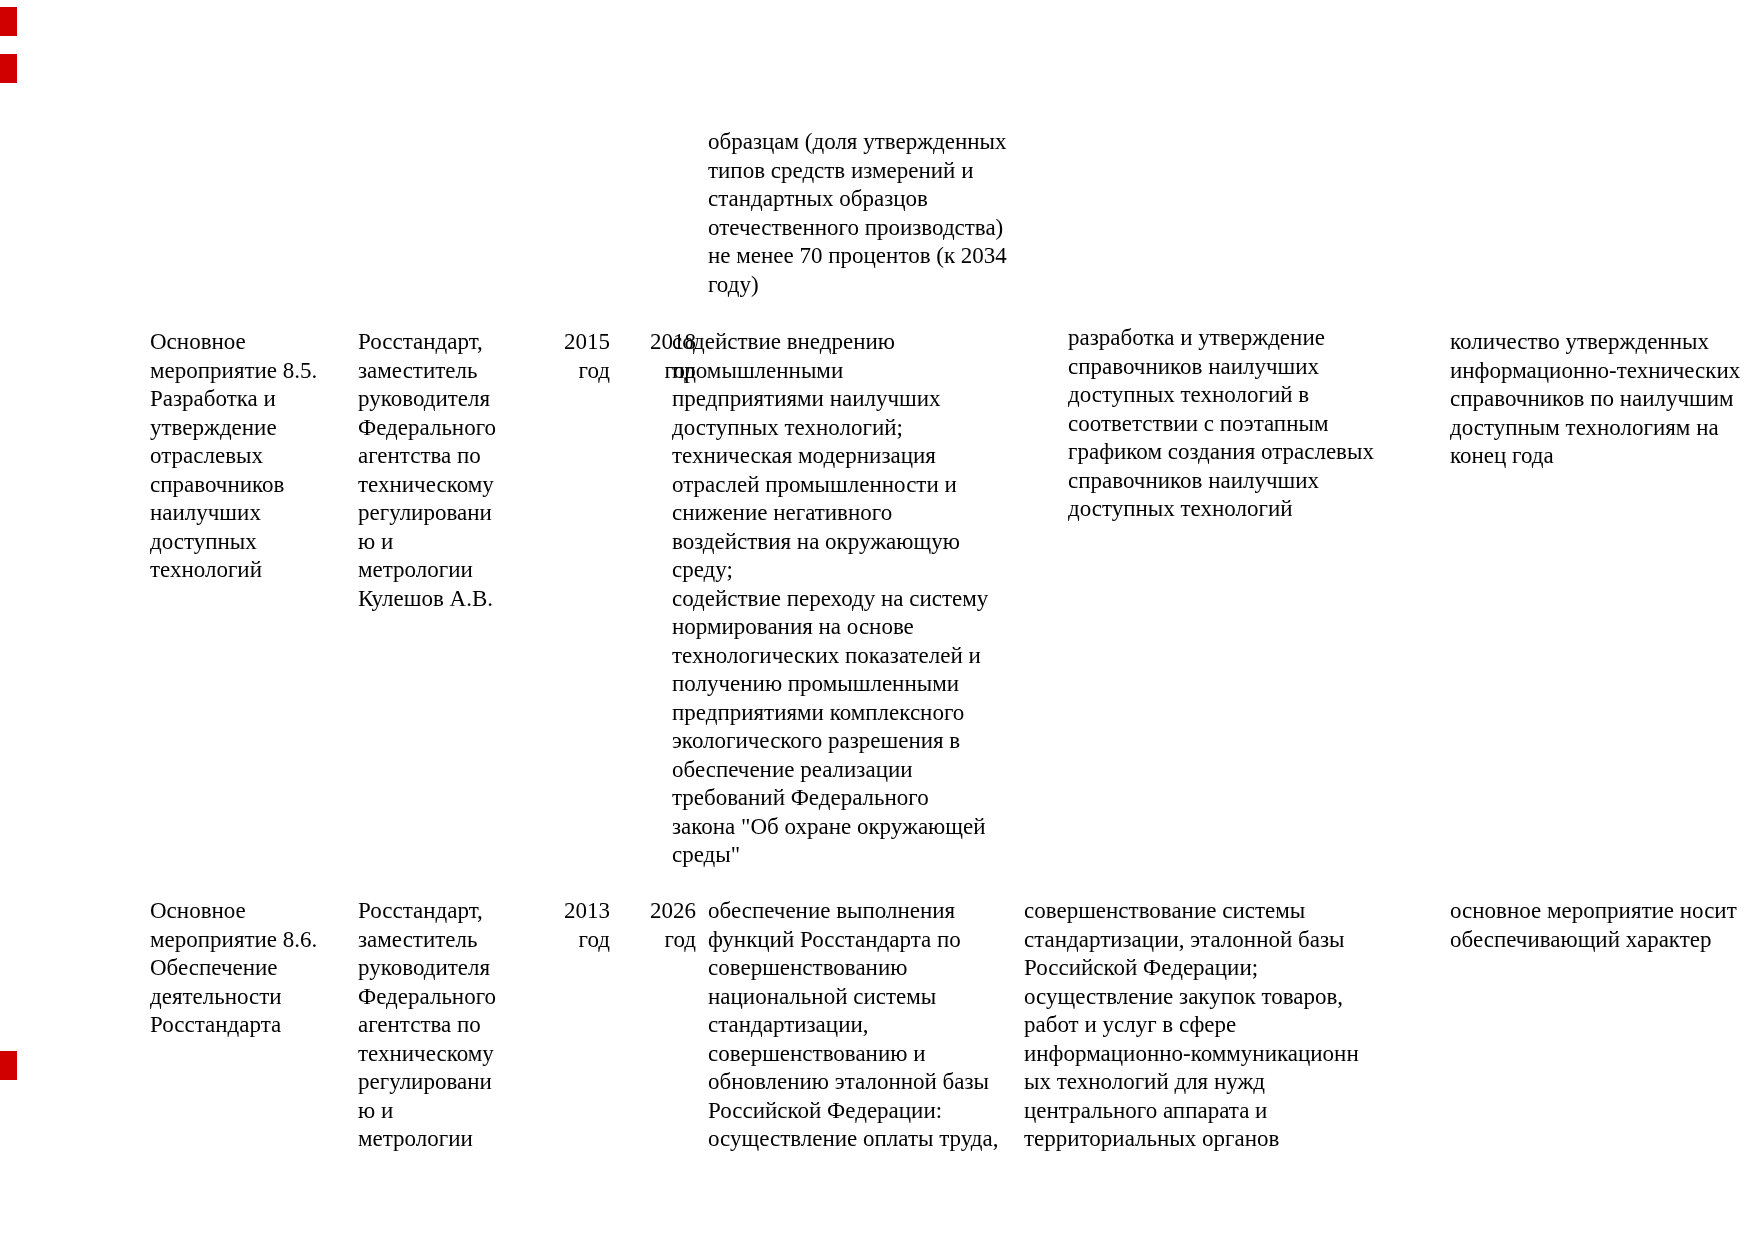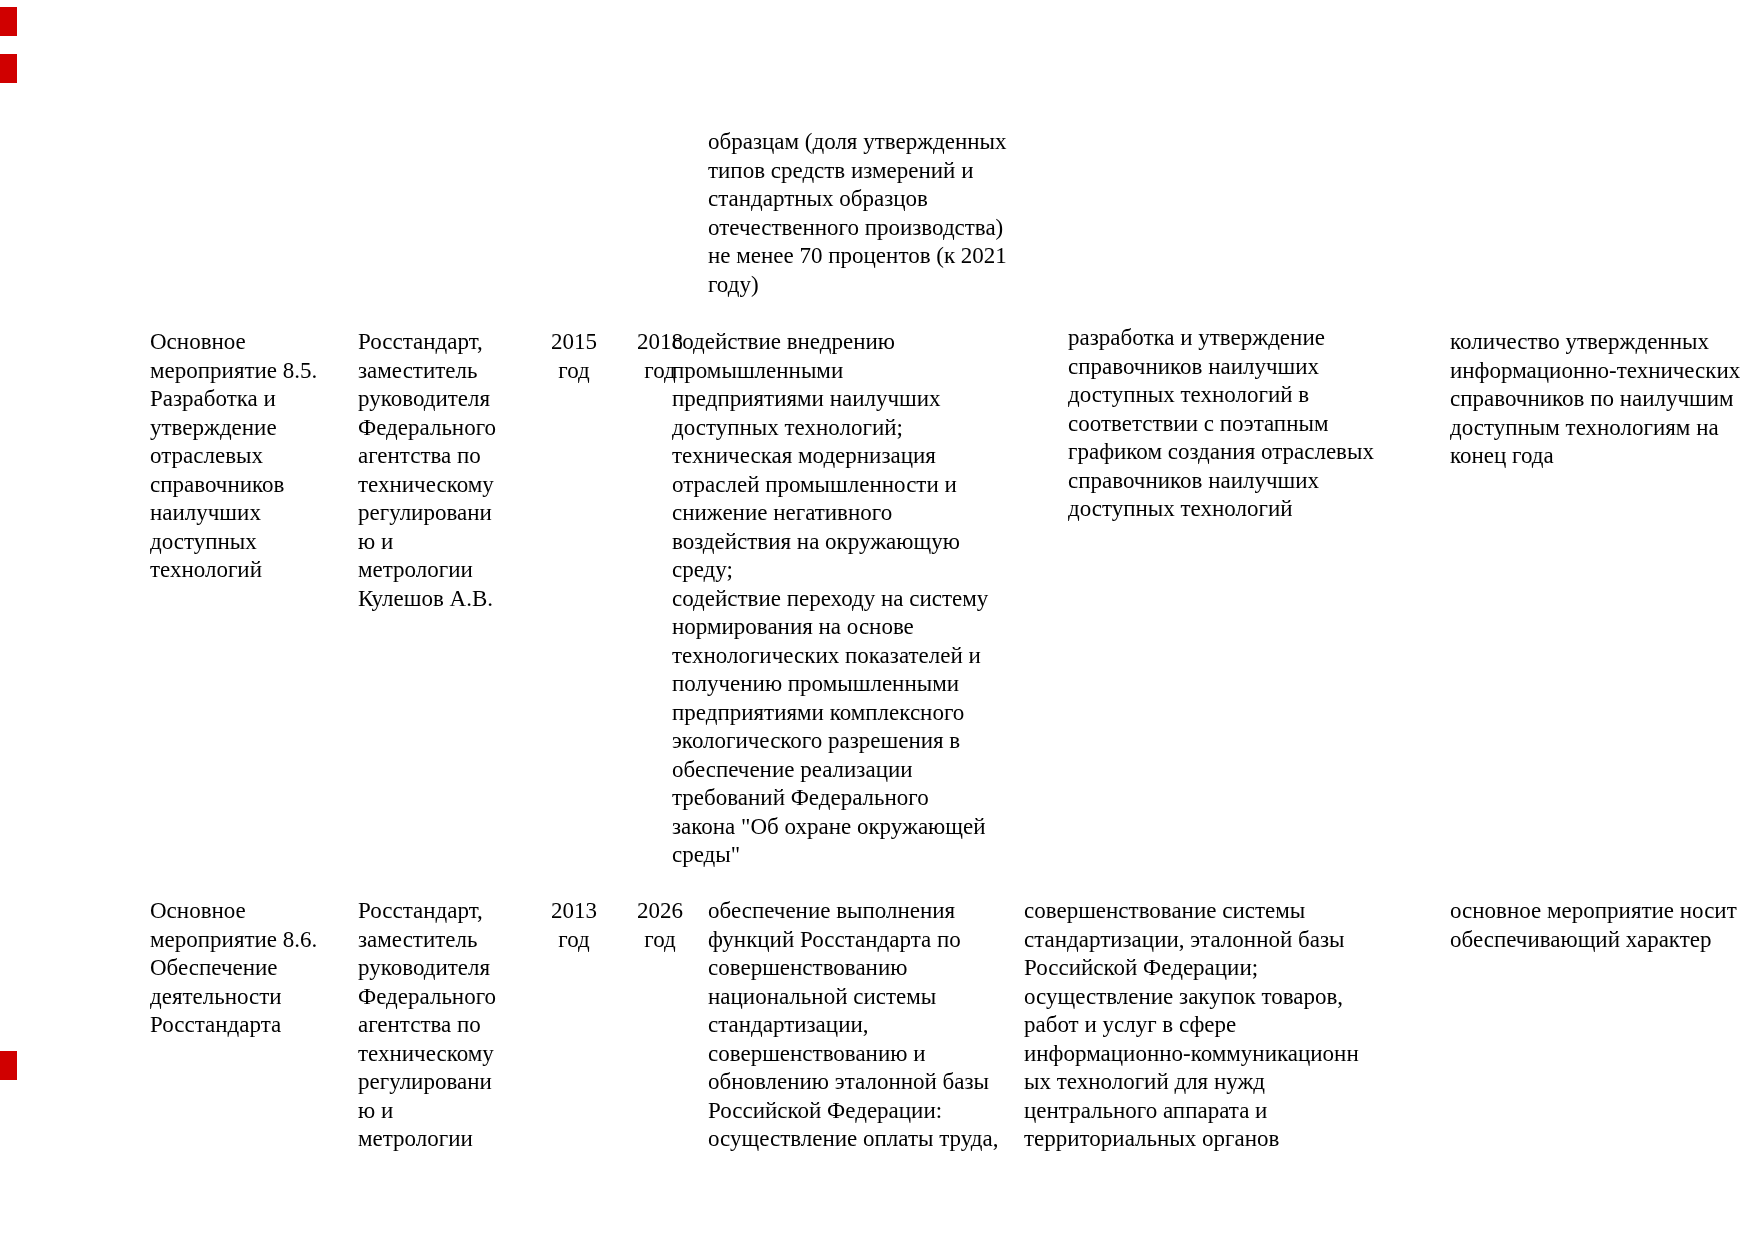--- a/index.html
+++ b/index.html
@@ -16,21 +16,21 @@
     font-family: "Liberation Serif", "DejaVu Serif", serif;
     font-size: 23px;
     line-height: 28.5px;
     color: #000000;
   }
   .cell {
     position: absolute;
     white-space: pre-line;
   }
   .year-cell {
-    text-align: center;
+    text-align: right;
   }
   .red-marker {
     position: absolute;
     left: 0;
     width: 17px;
     height: 29px;
   }
 </style>
 </head>
 <body>
@@ -38,21 +38,21 @@
 <div id="page">
 
   <div class="red-marker" style="top: 7px; background: rgb(208, 0, 0);"></div>
   <div class="red-marker" style="top: 54px; background: rgb(208, 0, 0);"></div>
   <div class="red-marker" style="top: 1051px; background: rgb(208, 0, 0);"></div>
 
   <div class="cell" style="left:708px; top:128px; width:340px">образцам (доля утвержденных
 типов средств измерений и
 стандартных образцов
 отечественного производства)
-не менее 70 процентов (к 2021
+не менее 70 процентов (к 2034
 году)</div>
 
   <div>
     <div class="cell" style="left:150px; top:328px; width:215px">Основное
 мероприятие 8.5.
 Разработка и
 утверждение
 отраслевых
 справочников
 наилучших

